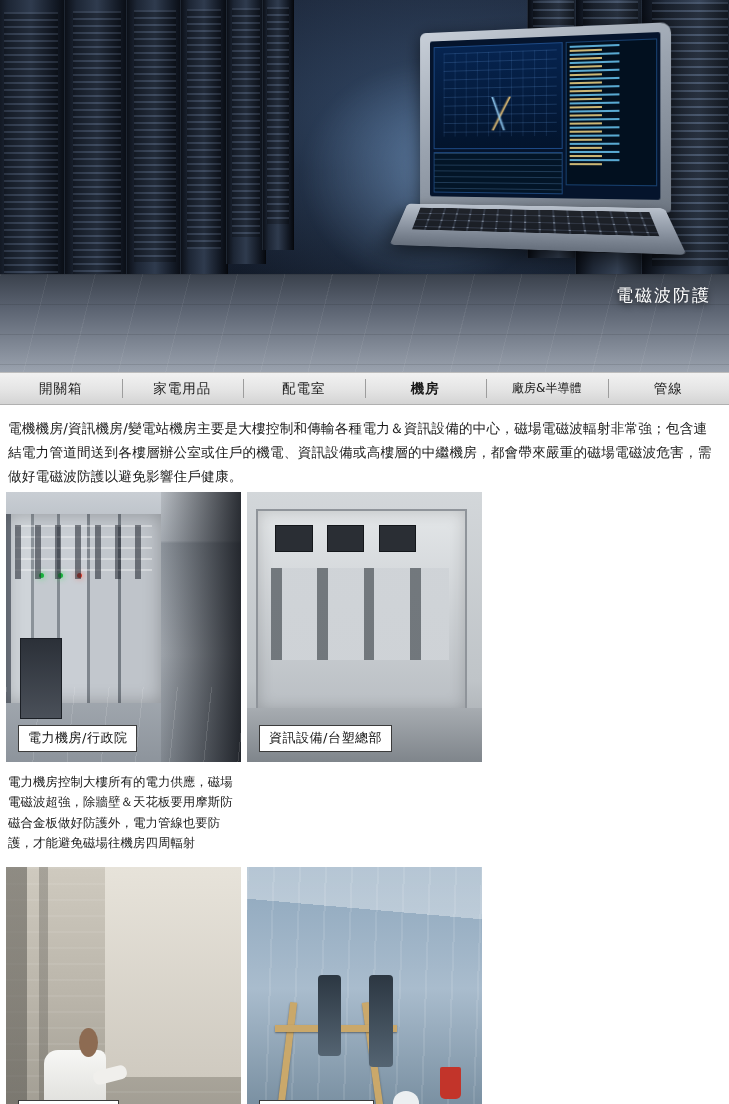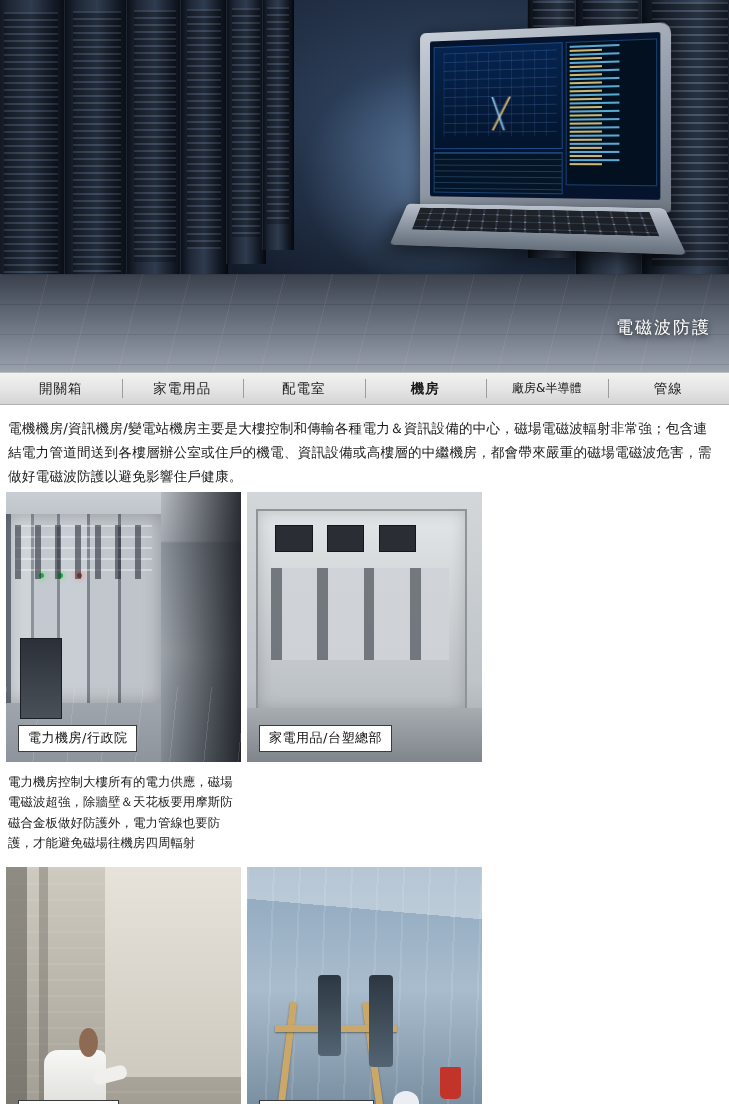--- a/index.html
+++ b/index.html
@@ -180,21 +180,21 @@
     right: 18px; top: 232px;
     text-align: right;
     color: #ffffff;
     letter-spacing: 10px;
     font-size: 38px;
     line-height: 1;
     text-shadow: 0 2px 8px rgba(0,0,0,0.75);
   }
   .hero-sub {
     position: absolute;
-    right: 18px; top: 316px;
+    right: 18px; top: 284px;
     color: #ffffff;
     font-size: 17px;
     letter-spacing: 2px;
     text-shadow: 0 2px 7px rgba(0,0,0,0.8);
     font-family: Liberation Mono, monospace;
   }
 
   
   .nav {
     display: flex;
@@ -566,21 +566,21 @@
     <div class="desc">電力機房控制大樓所有的電力供應，磁場電磁波超強，除牆壁＆天花板要用摩斯防磁合金板做好防護外，電力管線也要防護，才能避免磁場往機房四周輻射</div>
   </div>
 
 
   <div class="cell">
     <div class="photo p-substation">
       <div class="meter"></div>
       <div class="meter b"></div>
       <div class="meter c"></div>
       <div class="floor2"></div>
-      <div class="caption">家電用品/台塑總部</div>
+      <div class="caption">資訊設備/台塑總部</div>
     </div>
   </div>
 </div>
 
 <div class="grid" style="margin-top:14px">
 
   <div class="cell">
     <div class="photo p-work1">
       <div class="wall"></div>
       <div class="worker">

